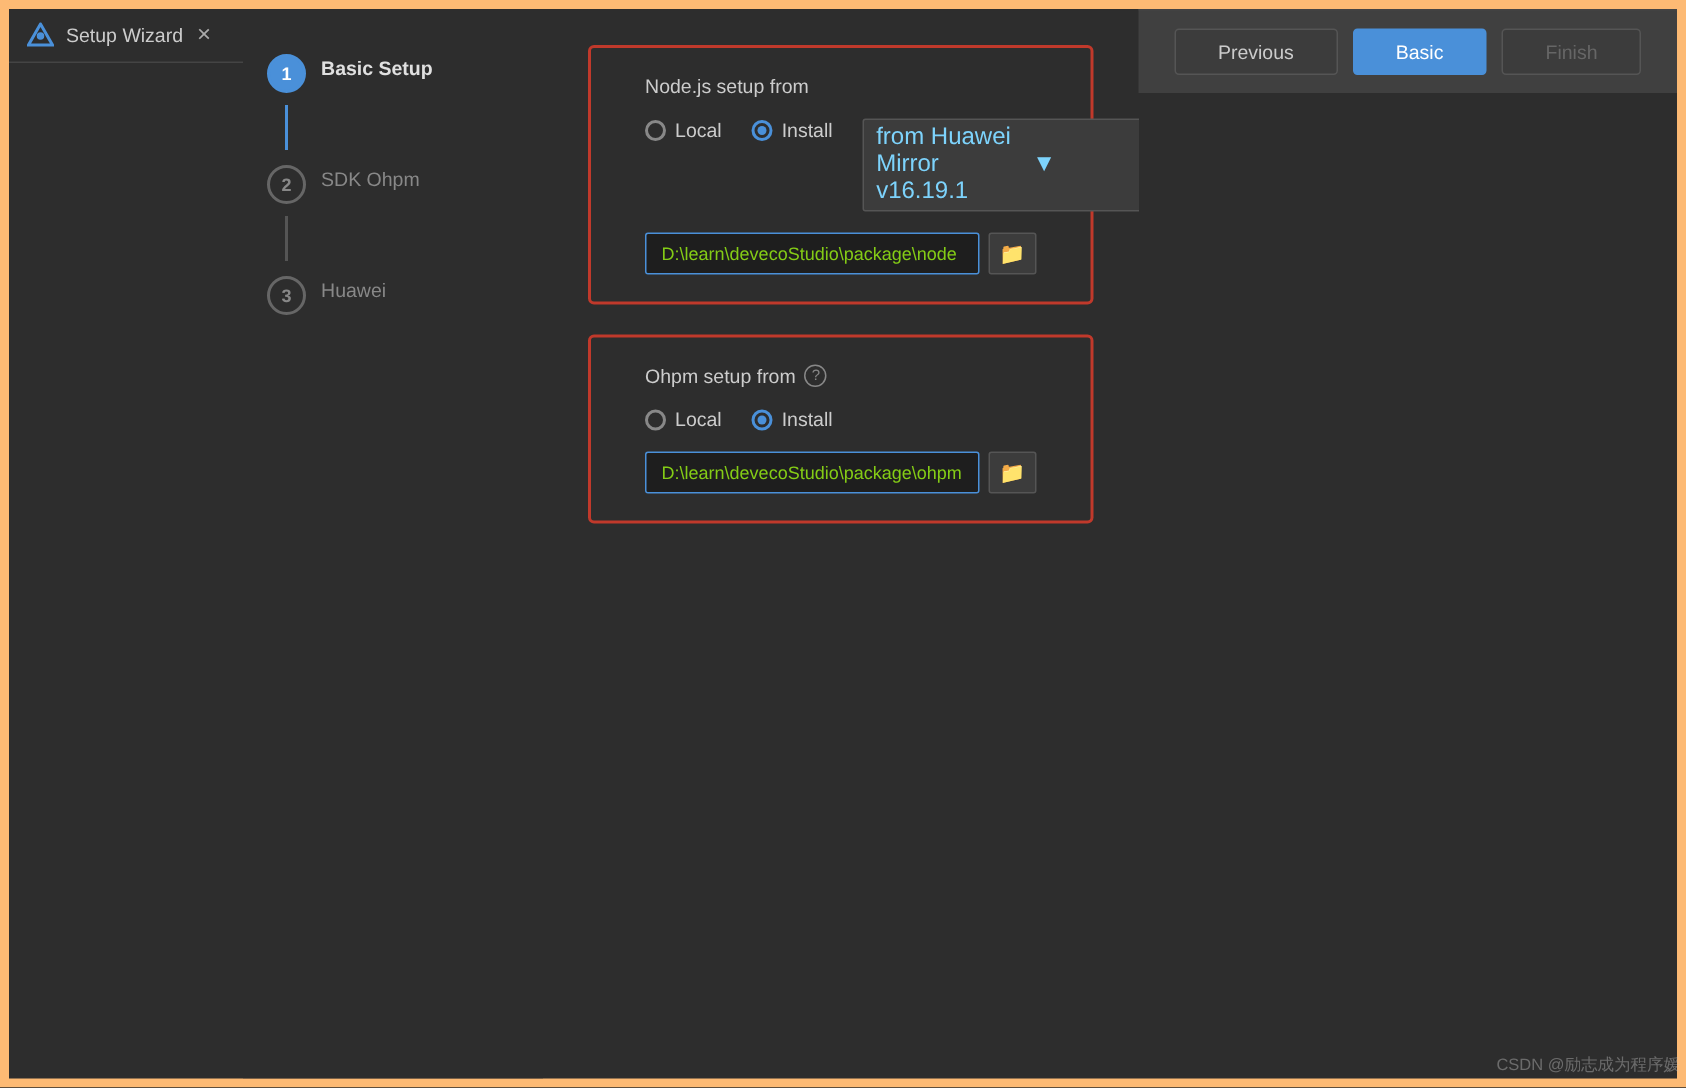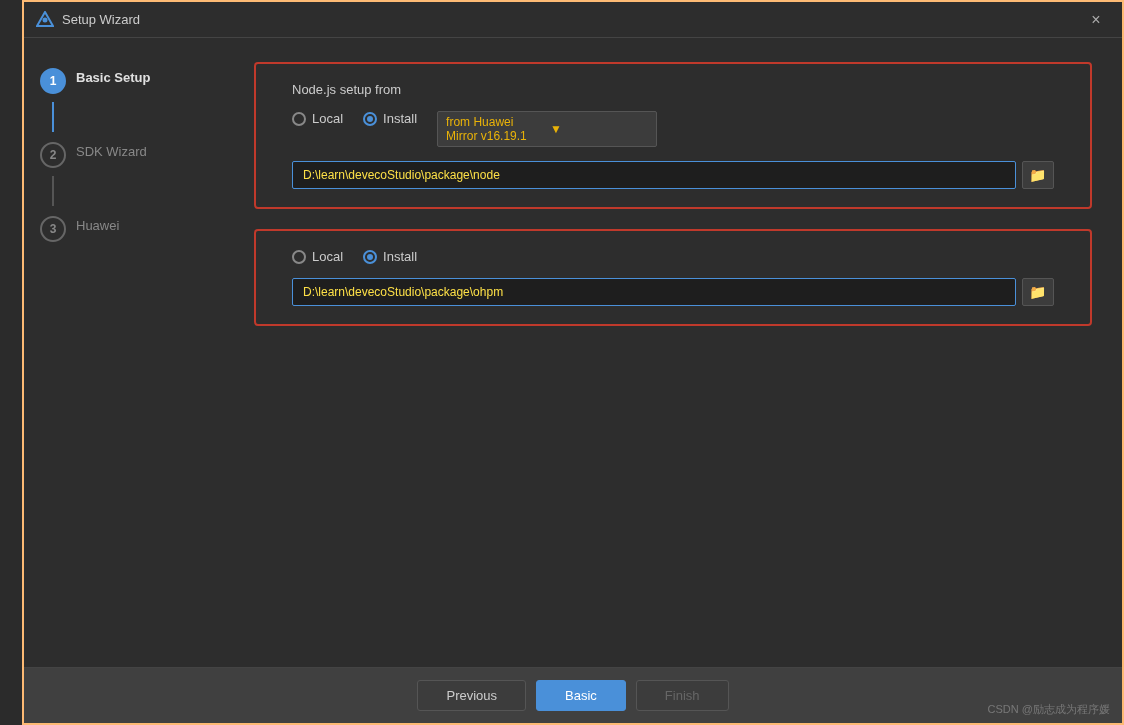--- a/index.html
+++ b/index.html
@@ -14,23 +14,21 @@
       width: 1124px;
       height: 725px;
       overflow: hidden;
     }
 
     .window {
       width: 1124px;
       height: 725px;
       background: #2d2d2d;
       display: flex;
-      flex-direction: column;
-      border: 2px solid #fdba74;
-      margin-left: 22px;
+      border: 6px solid #fdba74;
     }
 
     
     .title-bar {
       display: flex;
       align-items: center;
       background: #2d2d2d;
       height: 36px;
       padding: 0 12px;
       border-bottom: 1px solid #444;
@@ -209,38 +207,38 @@
     .dropdown-box {
       display: flex;
       align-items: center;
       background: #3c3c3c;
       border: 1px solid #555;
       border-radius: 2px;
       padding: 3px 8px;
       min-width: 220px;
       cursor: pointer;
     }
-    .dropdown-box span { flex: 1; font-size: 12px; color: #eab308; }
+    .dropdown-box span { flex: 1; font-size: 16px; color: #7dd3fc; }
     .dropdown-arrow {
       font-size: 10px;
       color: #888;
       margin-left: 6px;
     }
 
     .path-input-row {
       display: flex;
       align-items: center;
       gap: 6px;
     }
 
     .path-input {
       flex: 1;
       background: #1e1e1e;
       border: 1px solid #4a90d9;
-      color: #fde047;
+      color: #84cc16;
       padding: 6px 10px;
       font-size: 12px;
       border-radius: 2px;
       outline: none;
     }
 
     .folder-btn {
       width: 32px;
       height: 28px;
       background: #3c3c3c;
@@ -289,21 +287,21 @@
       background: #3c3c3c;
       border: 1px solid #555;
       color: #666;
       cursor: default;
     }
 
     
     .watermark {
       position: fixed;
       bottom: 8px;
-      right: 14px;
+      right: 4px;
       font-size: 11px;
       color: rgba(200,200,200,0.4);
       pointer-events: none;
     }
   </style>
 </head>
 <body>
 
 <div class="window">
 
@@ -321,21 +319,21 @@
     <div class="sidebar">
 
       <div class="step-item">
         <div class="step-number active">1</div>
         <div class="step-label active">Basic Setup</div>
       </div>
       <div class="step-connector"></div>
 
       <div class="step-item">
         <div class="step-number inactive">2</div>
-        <div class="step-label inactive">SDK Wizard</div>
+        <div class="step-label inactive">SDK Ohpm</div>
       </div>
       <div class="step-connector inactive"></div>
 
       <div class="step-item">
         <div class="step-number inactive">3</div>
         <div class="step-label inactive">Huawei</div>
       </div>
 
     </div>
 
@@ -361,20 +359,24 @@
         </div>
         <div class="path-input-row">
           <input type="text" class="path-input" value="D:\learn\devecoStudio\package\node" style="">
           <div class="folder-btn">
             <span>📁</span>
           </div>
         </div>
       </div>
 
       <div class="setup-section">
+        <div class="section-title">
+          <span>Ohpm setup from</span>
+          <div class="help-icon">?</div>
+        </div>
         <div class="radio-group">
           <label class="radio-option">
             <div class="radio-circle"></div>
             <span class="radio-label">Local</span>
           </label>
           <label class="radio-option">
             <div class="radio-circle selected"></div>
             <span class="radio-label">Install</span>
           </label>
         </div>

